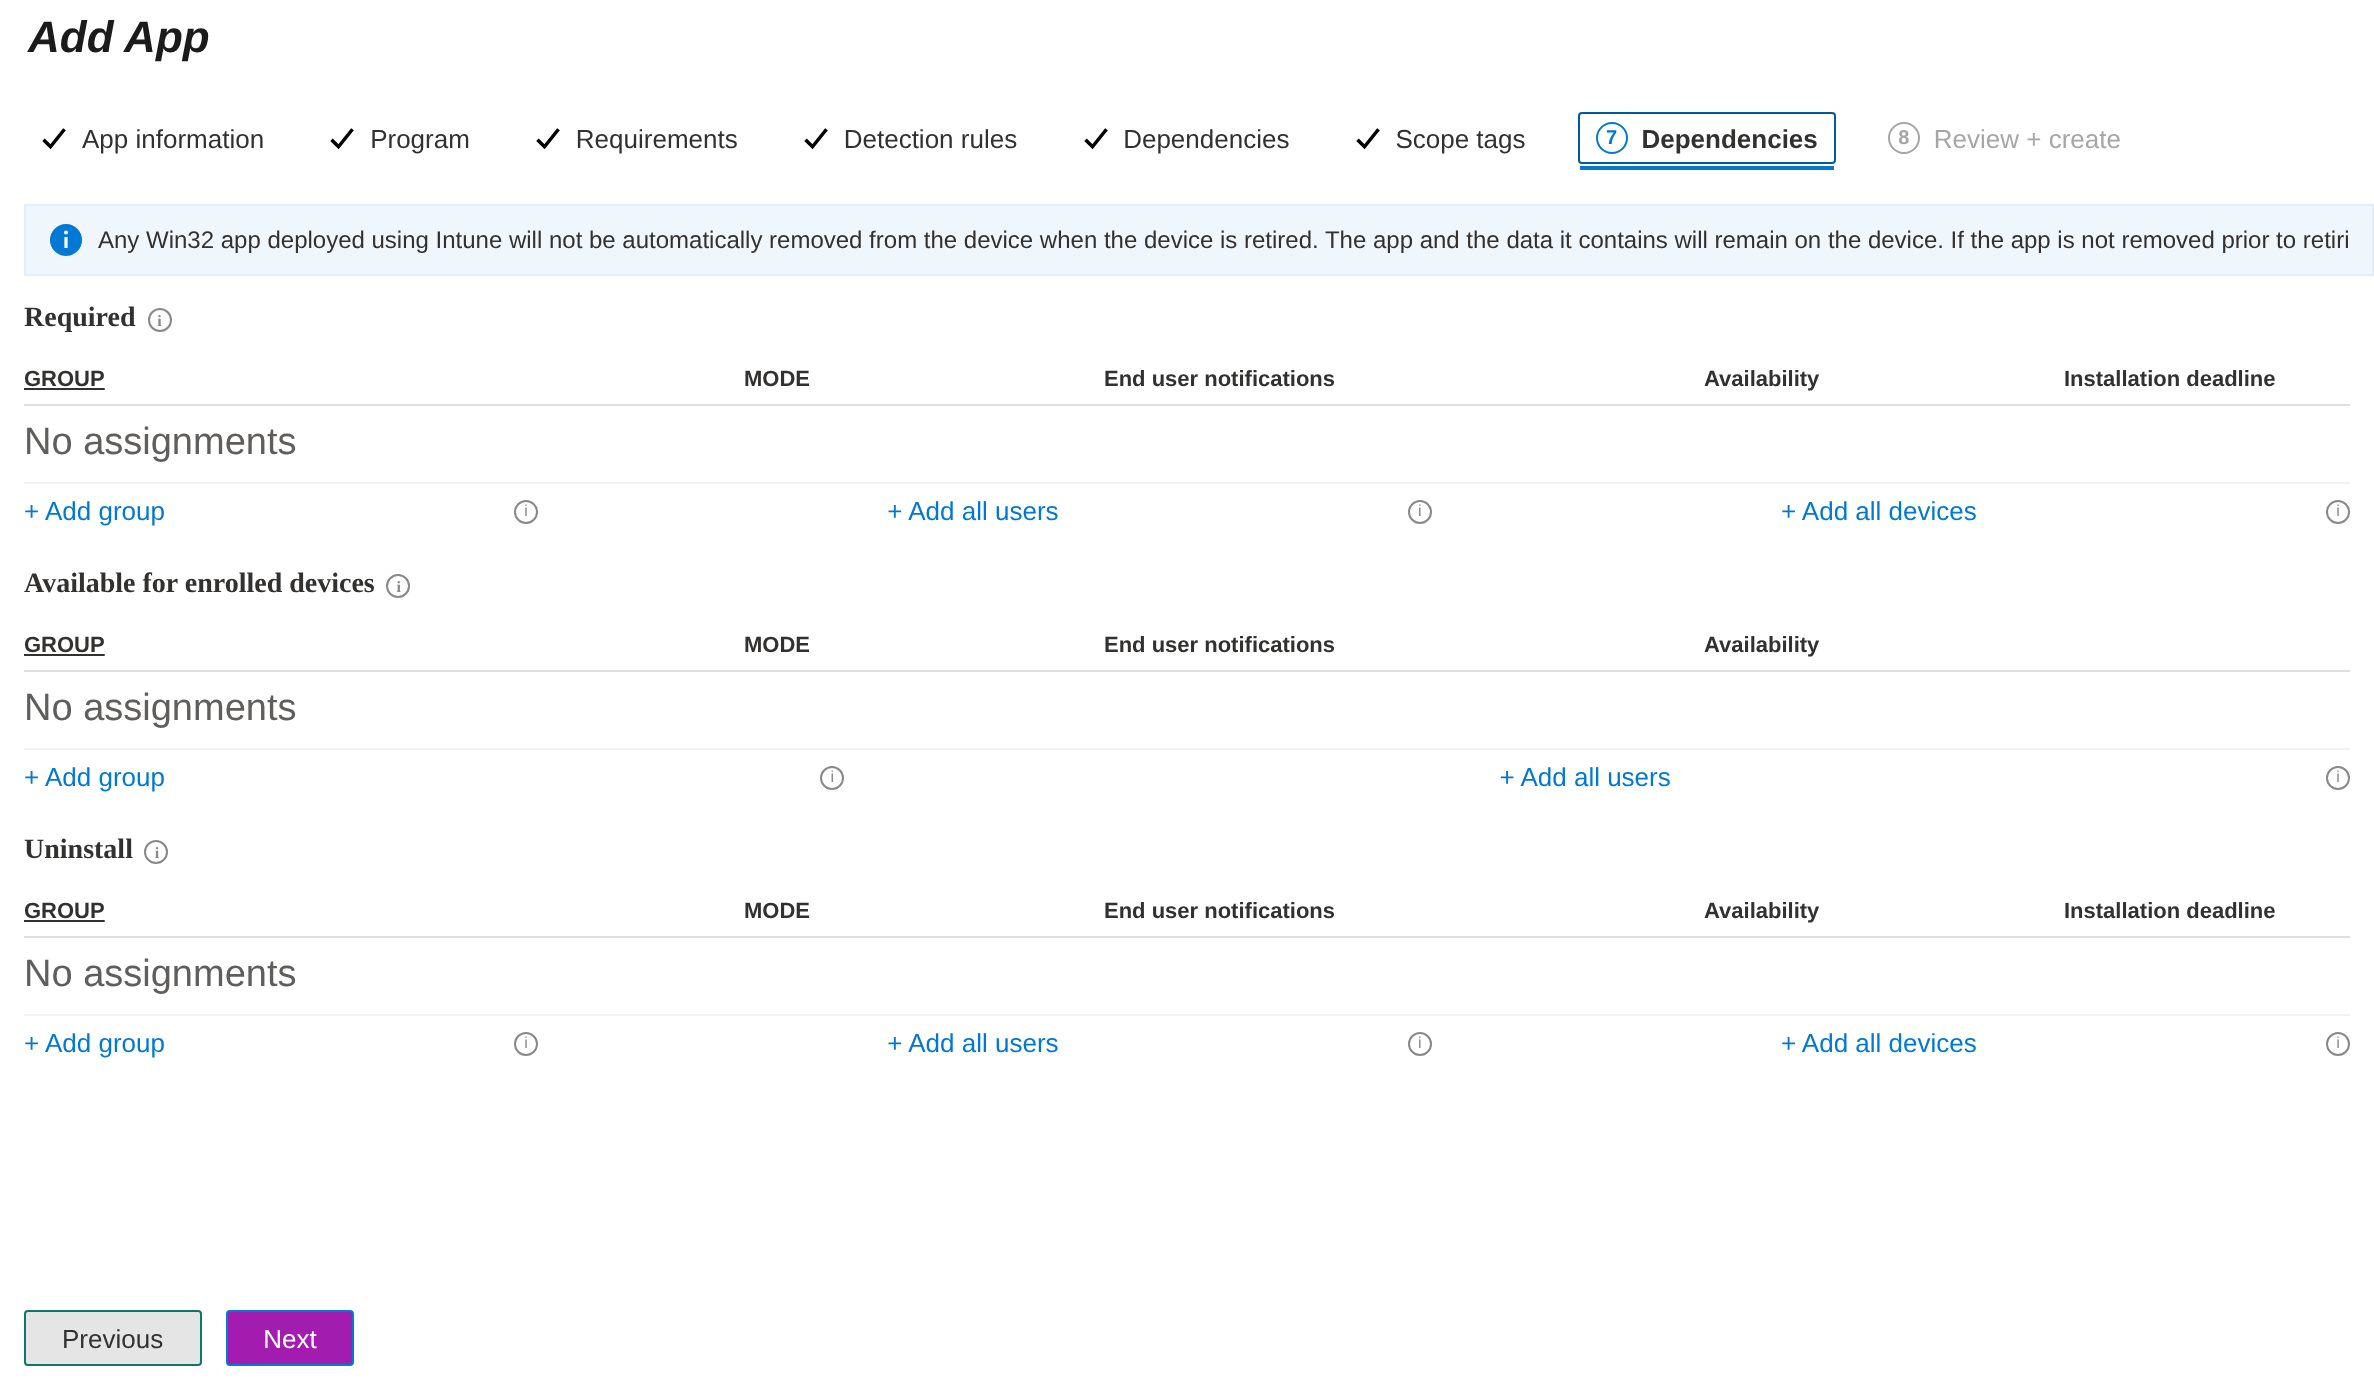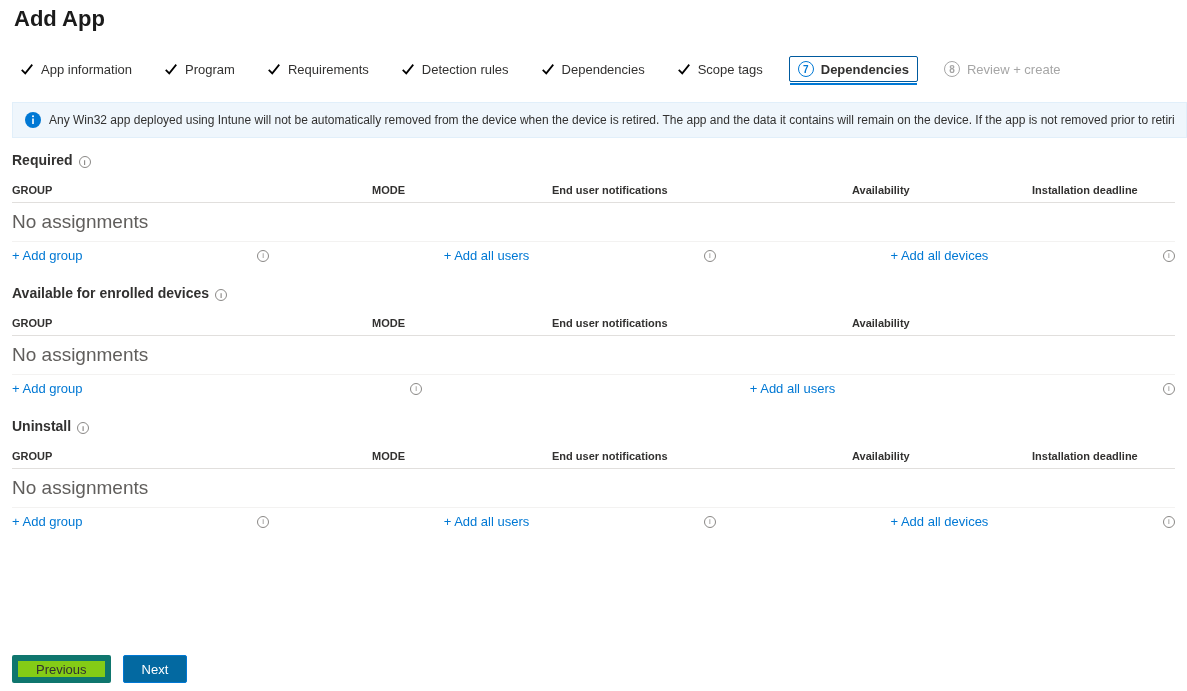--- a/index.html
+++ b/index.html
@@ -6,21 +6,21 @@
     body {
       font-family: "Segoe UI", -apple-system, sans-serif;
       font-size: 13px;
       color: #323130;
       background: #ffffff;
       width: 1187px;
       height: 691px;
       position: relative;
       overflow: hidden;
     }
-    .page-header { padding: 6px 14px 4px 14px; }
+    .page-header { padding: 6px 14px 4px 14px; font-style: italic; }
     .page-title { font-size: 22px; font-weight: 600; color: #1b1b1b; }
     .page-subtitle { font-size: 12px; color: #6b6b6b; margin-top: 2px; }
 
     
     .wizard { display: flex; align-items: center; gap: 20px; padding: 20px 14px 10px 14px; }
     .step { display: flex; align-items: center; gap: 7px; font-size: 13px; color: #323130; cursor: pointer; padding: 4px 6px; }
     .step.active { border: 1px solid #005a9e; border-radius: 2px; padding: 4px 8px; position: relative; }
     .step.active::after { content:""; position:absolute; left:0; right:0; bottom:-4px; height:2px; background:#0078d4;}
     .step.disabled { color: #a6a6a6; cursor: default; }
     .check-ic { width: 14px; height: 14px; stroke: #000; stroke-width: 2; fill: none; }
@@ -28,42 +28,42 @@
     .step.disabled .step-num { border-color:#a6a6a6; color:#a6a6a6; }
 
     
     .info-banner { margin: 10px 0 14px 12px; background: #eff6fc; padding: 9px 12px; font-size: 12px; color: #323130; display:flex; align-items:center; gap:8px; border:1px solid #e1effa;}
     .info-ic { width:16px; height:16px; flex:0 0 16px; fill:#0078d4; }
     .info-text { white-space: nowrap; overflow: hidden; }
 
     
     .sections { padding: 0 12px; }
     .section { margin-bottom: 22px; }
-    .section-title { font-size: 14px; font-weight: 600; display:flex; align-items:flex-end; gap:6px; margin-bottom: 12px; }
+    .section-title { font-size: 14px; font-weight: 600; display:flex; align-items:center; gap:6px; margin-bottom: 12px; font-family: Liberation Serif, serif; }
     .help-ic { width:12px; height:12px; border:1px solid #8a8886; border-radius:50%; display:inline-flex; align-items:center; justify-content:center; font-size:8px; color:#8a8886; cursor:help;}
 
     
     .tbl { width:100%; }
     .tbl-head, .tbl-row { display:grid; grid-template-columns: 360px 180px 300px 180px 1fr; align-items:center; }
     .tbl-head.four, .tbl-row.four { grid-template-columns: 360px 180px 300px 1fr; }
     .tbl-head { font-size: 11px; font-weight:600; color:#323130; border-bottom:1px solid #e1dfdd; padding: 4px 0 6px 0; text-transform: none;}
-    .tbl-head .col-group { text-transform: uppercase; font-size:11px; }
+    .tbl-head .col-group { text-transform: uppercase; font-size:11px;text-decoration:underline; }
     .tbl-row { font-size:19px; color:#605e5c; padding: 8px 0; border-bottom:1px solid #f3f2f1;}
     .col-group{}
     .tbl-head span{ font-weight:600;}
 
     
     .actions { margin-top:6px; display:flex; align-items:center; gap:6px; font-size:13px;justify-content:space-between;}
     .actions a { color:#0078d4; text-decoration:none; cursor:pointer;}
 
     
     .footer { position:absolute; left:12px; bottom:8px; display:flex; gap:12px;}
     .btn { height:28px; padding: 0 18px; font-size:13px; border-radius:2px; cursor:pointer;}
-    .btn-secondary { background:#84cc16; border:6px solid #0f766e; color:#323130;}
-    .btn-primary { background:#0369a1; border:1px solid #0078d4; color:#fff;}
+    .btn-secondary { background:#e5e5e5; border:1px solid #0f766e; color:#323130;}
+    .btn-primary { background:#a21caf; border:1px solid #0078d4; color:#fff;}
   </style>
 </head>
 <body>
 
 <div class="page-header">
   <div class="page-title">Add App</div>
 </div>
 
 <div class="wizard">
   <div class="step">

